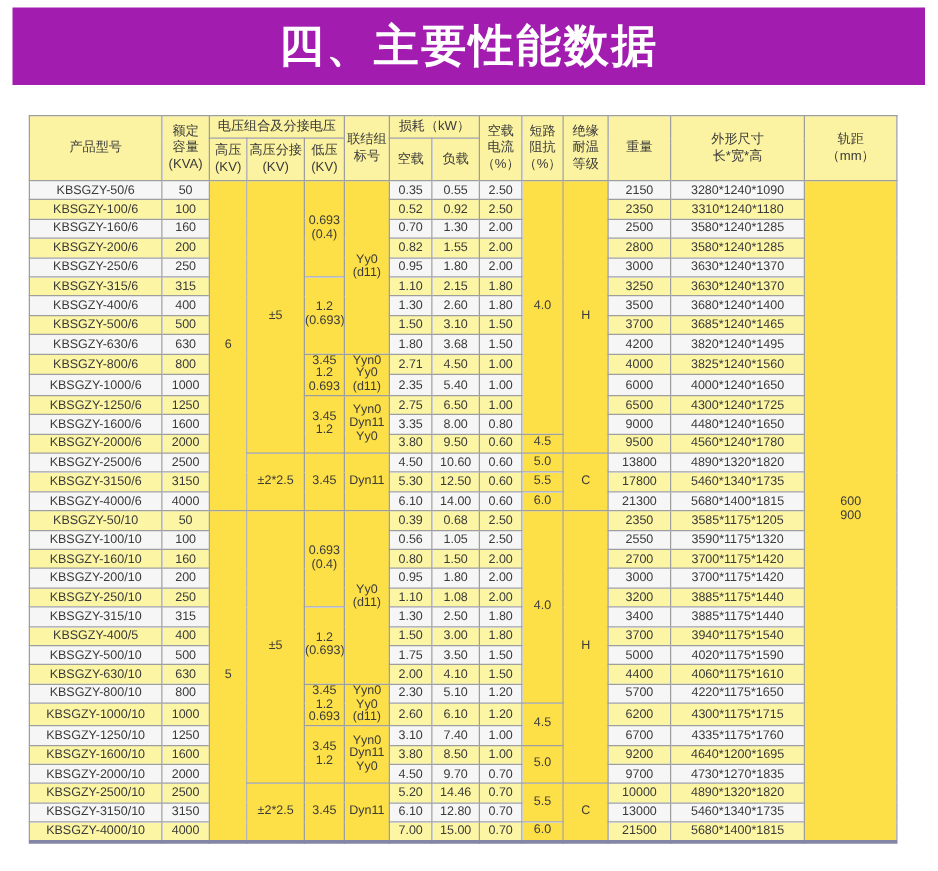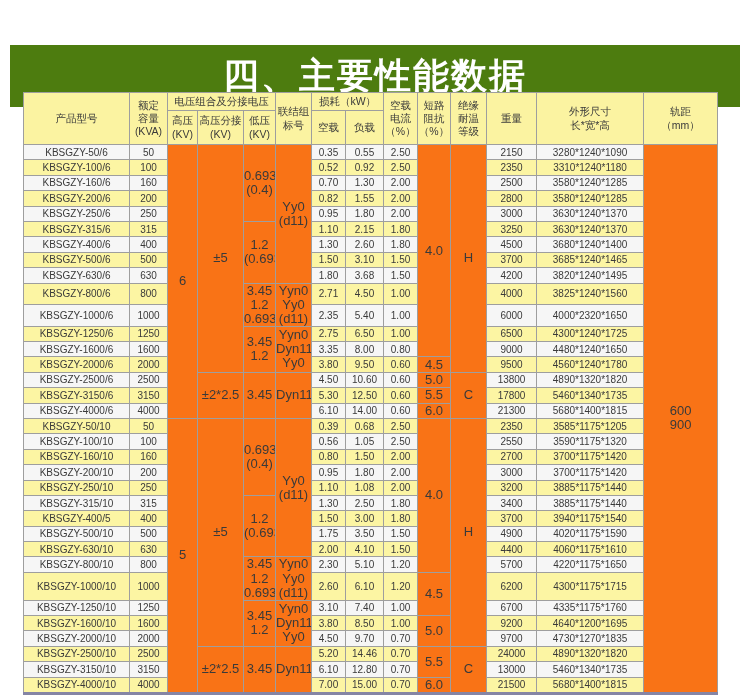--- a/index.html
+++ b/index.html
@@ -3,21 +3,21 @@
 <meta charset="utf-8">
 <style>
   html,body{margin:0;padding:0;background:#fff;}
   .page{
     width:750px;height:697px;position:relative;background:#fff;
     font-family:"Liberation Sans","DejaVu Sans",sans-serif;color:#3a3a3a;
     overflow:hidden;
   }
   .title-bar{
     position:absolute;left:10px;right:10px;top:6px;height:62px;
-    background:#4d7c0f;display:flex;align-items:center;justify-content:center;margin-top:39px;
+    background:#a21caf;display:flex;align-items:center;justify-content:center;
   }
   .title-bar .title-text{
     color:#ffffff;font-size:36px;font-weight:bold;letter-spacing:2px;
     white-space:nowrap;
   }
   table.perf{
     position:absolute;left:23px;top:92px;width:694px;
     border-collapse:collapse;table-layout:fixed;
     border:1px solid #9e9e9e;border-bottom:3px solid #8585a5;
   }
@@ -25,21 +25,21 @@
     border:1px solid #9e9e9e;text-align:center;vertical-align:middle;
     padding:0;font-weight:normal;white-space:pre-line;overflow:hidden;
   }
   .perf thead th{background:#fbf3a1;font-size:10.5px;line-height:1.25;}
   .perf thead tr.h1{height:18px;}
   .perf thead tr.h2{height:34px;}
   .perf tbody tr{height:15.4px;}
   .perf tbody td{font-size:10px;line-height:1.1;}
   .perf tbody tr.white td.stripe{background:#f6f6f6;}
   .perf tbody tr.yellow td.stripe{background:#fcf5a3;}
-  .perf tbody td.merged{background:#f97316;font-size:13px;line-height:1.08;}
+  .perf tbody td.merged{background:#fde047;font-size:10px;line-height:1.08;}
 </style>
 </head>
 <body>
 
 <div class="page">
 
   <div class="title-bar">
     <span class="title-text">四、主要性能数据</span>
   </div>
 
@@ -162,21 +162,21 @@
           <td class="stripe">1.80</td>
           <td class="stripe">3250</td>
           <td class="stripe">3630*1240*1370</td>
         </tr>
         <tr class="white">
           <td class="stripe">KBSGZY-400/6</td>
           <td class="stripe">400</td>
           <td class="stripe">1.30</td>
           <td class="stripe">2.60</td>
           <td class="stripe">1.80</td>
-          <td class="stripe">4500</td>
+          <td class="stripe">3500</td>
           <td class="stripe">3680*1240*1400</td>
         </tr>
         <tr class="yellow">
           <td class="stripe">KBSGZY-500/6</td>
           <td class="stripe">500</td>
           <td class="stripe">1.50</td>
           <td class="stripe">3.10</td>
           <td class="stripe">1.50</td>
           <td class="stripe">3700</td>
           <td class="stripe">3685*1240*1465</td>
@@ -205,21 +205,21 @@
           <td class="stripe">4000</td>
           <td class="stripe">3825*1240*1560</td>
         </tr>
         <tr class="white">
           <td class="stripe">KBSGZY-1000/6</td>
           <td class="stripe">1000</td>
           <td class="stripe">2.35</td>
           <td class="stripe">5.40</td>
           <td class="stripe">1.00</td>
           <td class="stripe">6000</td>
-          <td class="stripe">4000*2320*1650</td>
+          <td class="stripe">4000*1240*1650</td>
         </tr>
         <tr class="yellow">
           <td class="stripe">KBSGZY-1250/6</td>
           <td class="stripe">1250</td>
           <td class="merged" rowspan="3">3.45
 1.2</td>
           <td class="merged" rowspan="3">Yyn0
 Dyn11
 Yy0</td>
           <td class="stripe">2.75</td>
@@ -353,21 +353,21 @@
           <td class="stripe">1.80</td>
           <td class="stripe">3700</td>
           <td class="stripe">3940*1175*1540</td>
         </tr>
         <tr class="white">
           <td class="stripe">KBSGZY-500/10</td>
           <td class="stripe">500</td>
           <td class="stripe">1.75</td>
           <td class="stripe">3.50</td>
           <td class="stripe">1.50</td>
-          <td class="stripe">4900</td>
+          <td class="stripe">5000</td>
           <td class="stripe">4020*1175*1590</td>
         </tr>
         <tr class="yellow">
           <td class="stripe">KBSGZY-630/10</td>
           <td class="stripe">630</td>
           <td class="stripe">2.00</td>
           <td class="stripe">4.10</td>
           <td class="stripe">1.50</td>
           <td class="stripe">4400</td>
           <td class="stripe">4060*1175*1610</td>
@@ -434,21 +434,21 @@
           <td class="stripe">KBSGZY-2500/10</td>
           <td class="stripe">2500</td>
           <td class="merged" rowspan="3">±2*2.5</td>
           <td class="merged" rowspan="3">3.45</td>
           <td class="merged" rowspan="3">Dyn11</td>
           <td class="stripe">5.20</td>
           <td class="stripe">14.46</td>
           <td class="stripe">0.70</td>
           <td class="merged" rowspan="2">5.5</td>
           <td class="merged" rowspan="3">C</td>
-          <td class="stripe">24000</td>
+          <td class="stripe">10000</td>
           <td class="stripe">4890*1320*1820</td>
         </tr>
         <tr class="white">
           <td class="stripe">KBSGZY-3150/10</td>
           <td class="stripe">3150</td>
           <td class="stripe">6.10</td>
           <td class="stripe">12.80</td>
           <td class="stripe">0.70</td>
           <td class="stripe">13000</td>
           <td class="stripe">5460*1340*1735</td>

